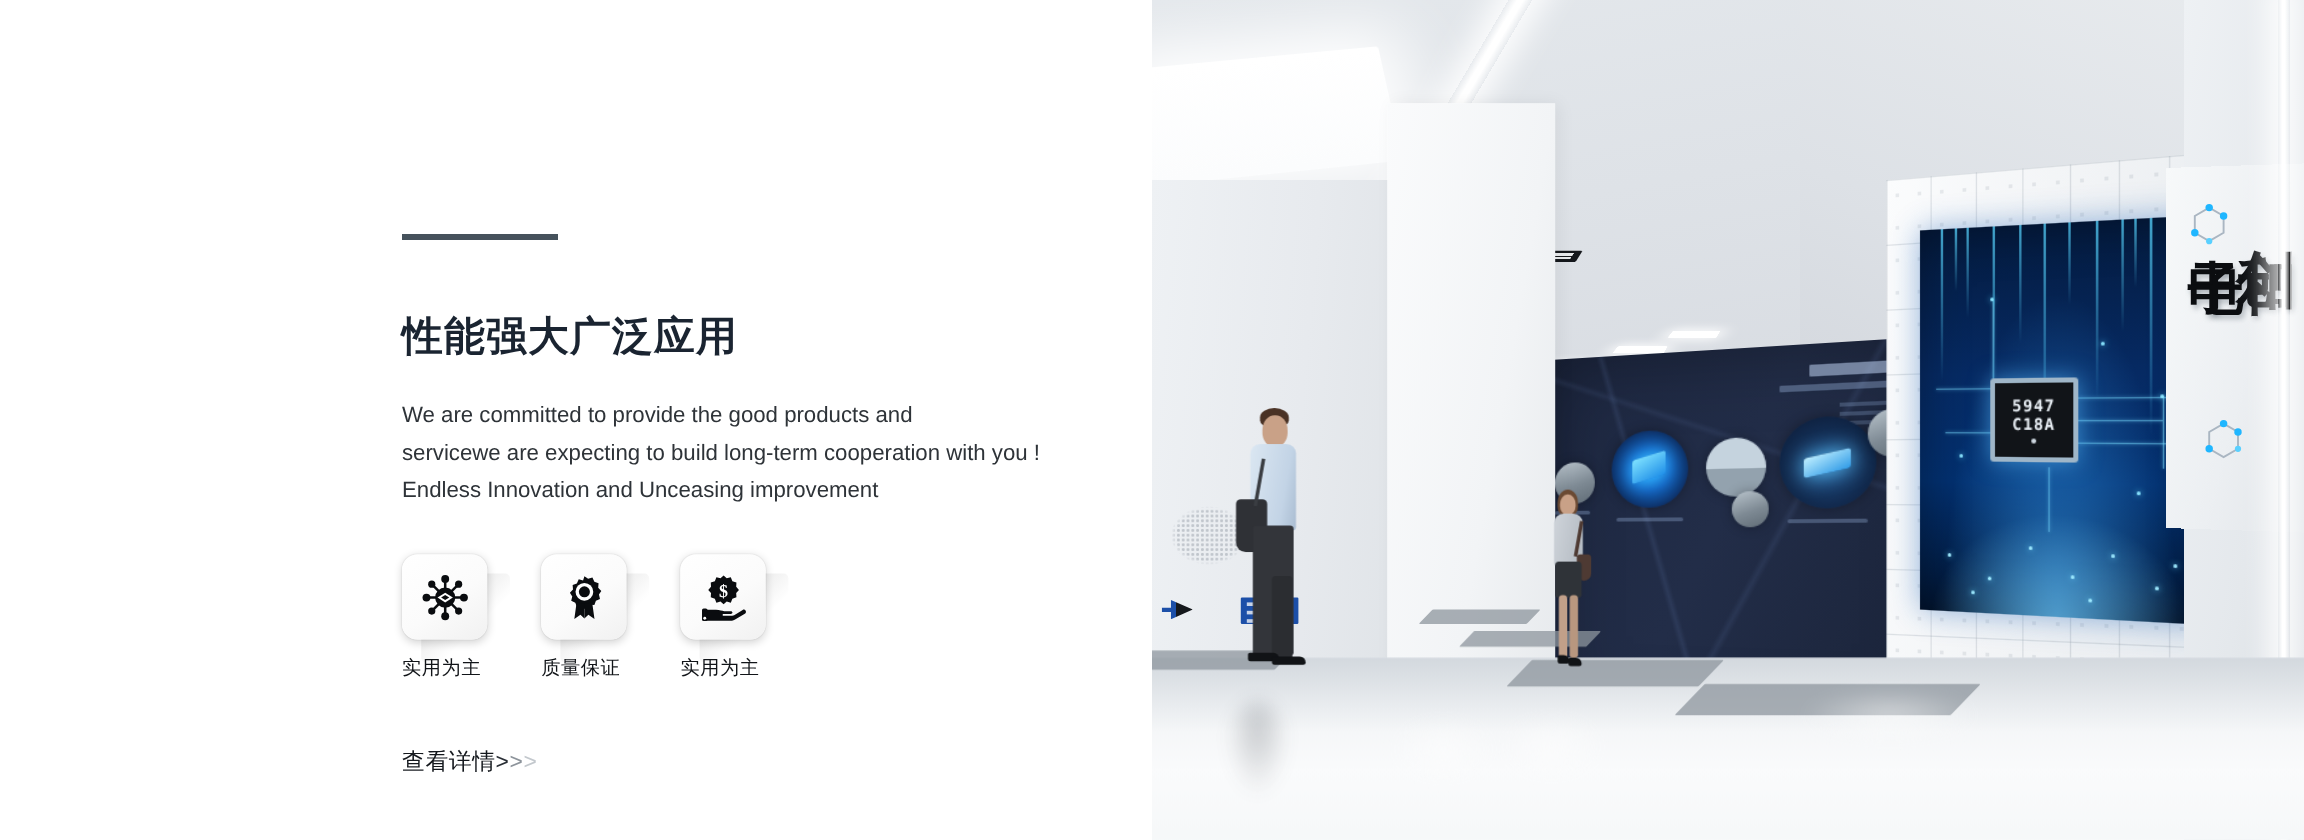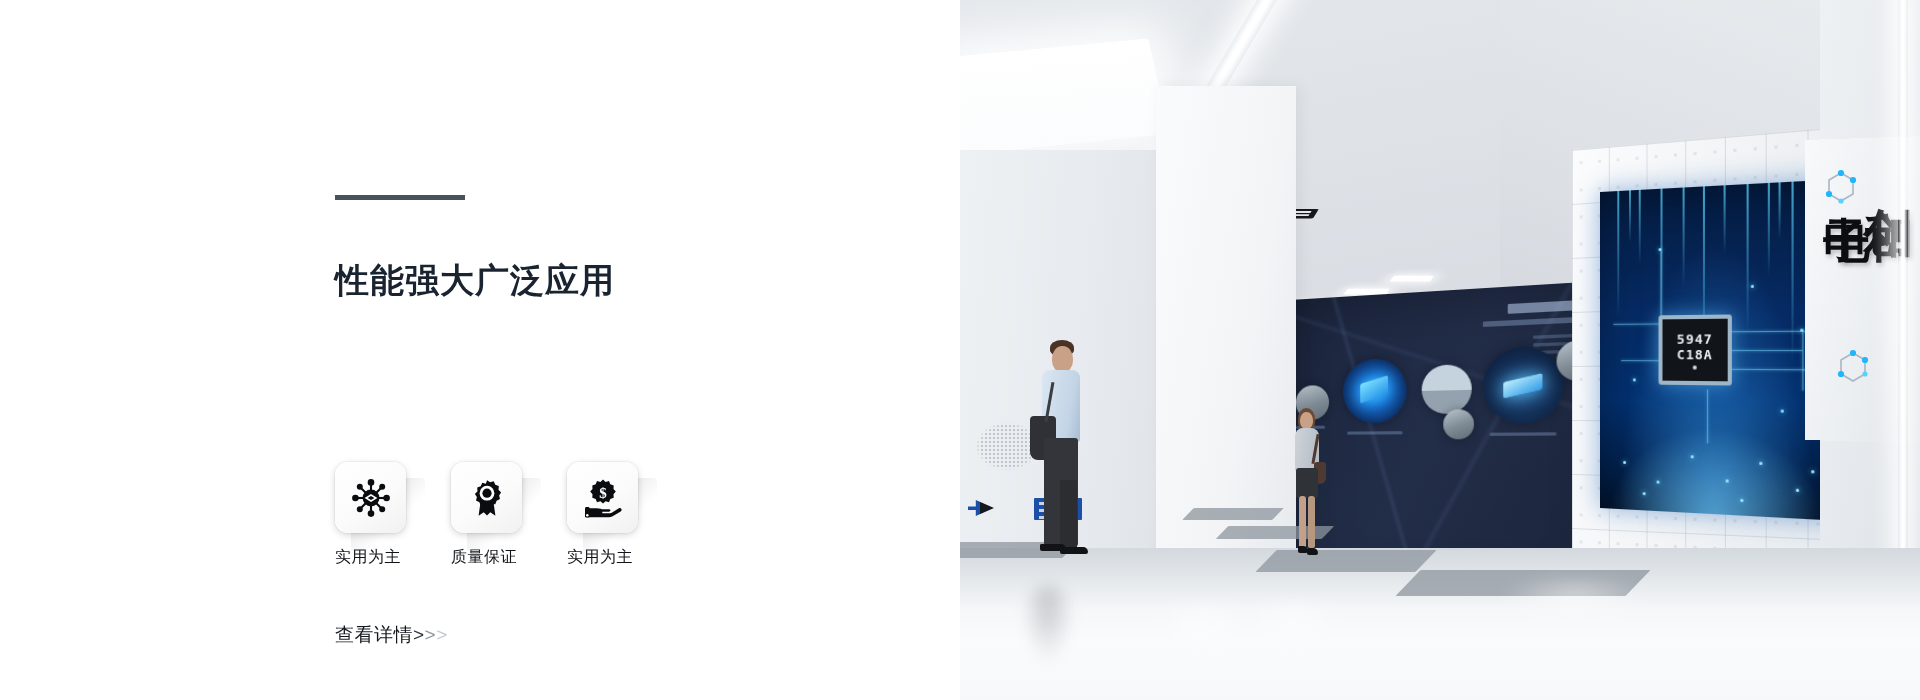--- a/index.html
+++ b/index.html
@@ -217,20 +217,25 @@
 
 <div class="banner">
 
   <div class="left-panel">
 
 
     <div class="divider"></div>
 
     <h2 class="subtitle">性能强大广泛应用</h2>
 
+    <div class="para">
+      <div>We are committed to provide the good products and</div>
+      <div>servicewe are expecting to build long-term cooperation with you !</div>
+      <div>Endless Innovation and Unceasing improvement</div>
+    </div>
 
     <div class="features">
 
       <div class="feature">
         <div class="tile">
           <svg width="40" height="40" viewBox="0 0 40 40">
             <g stroke="#0a0c0f" stroke-width="2.1">
               <line x1="20" y1="20" x2="20" y2="5"></line>
                 <line x1="20" y1="20" x2="20" y2="35"></line>
               <line x1="20" y1="20" x2="5" y2="20"></line>

